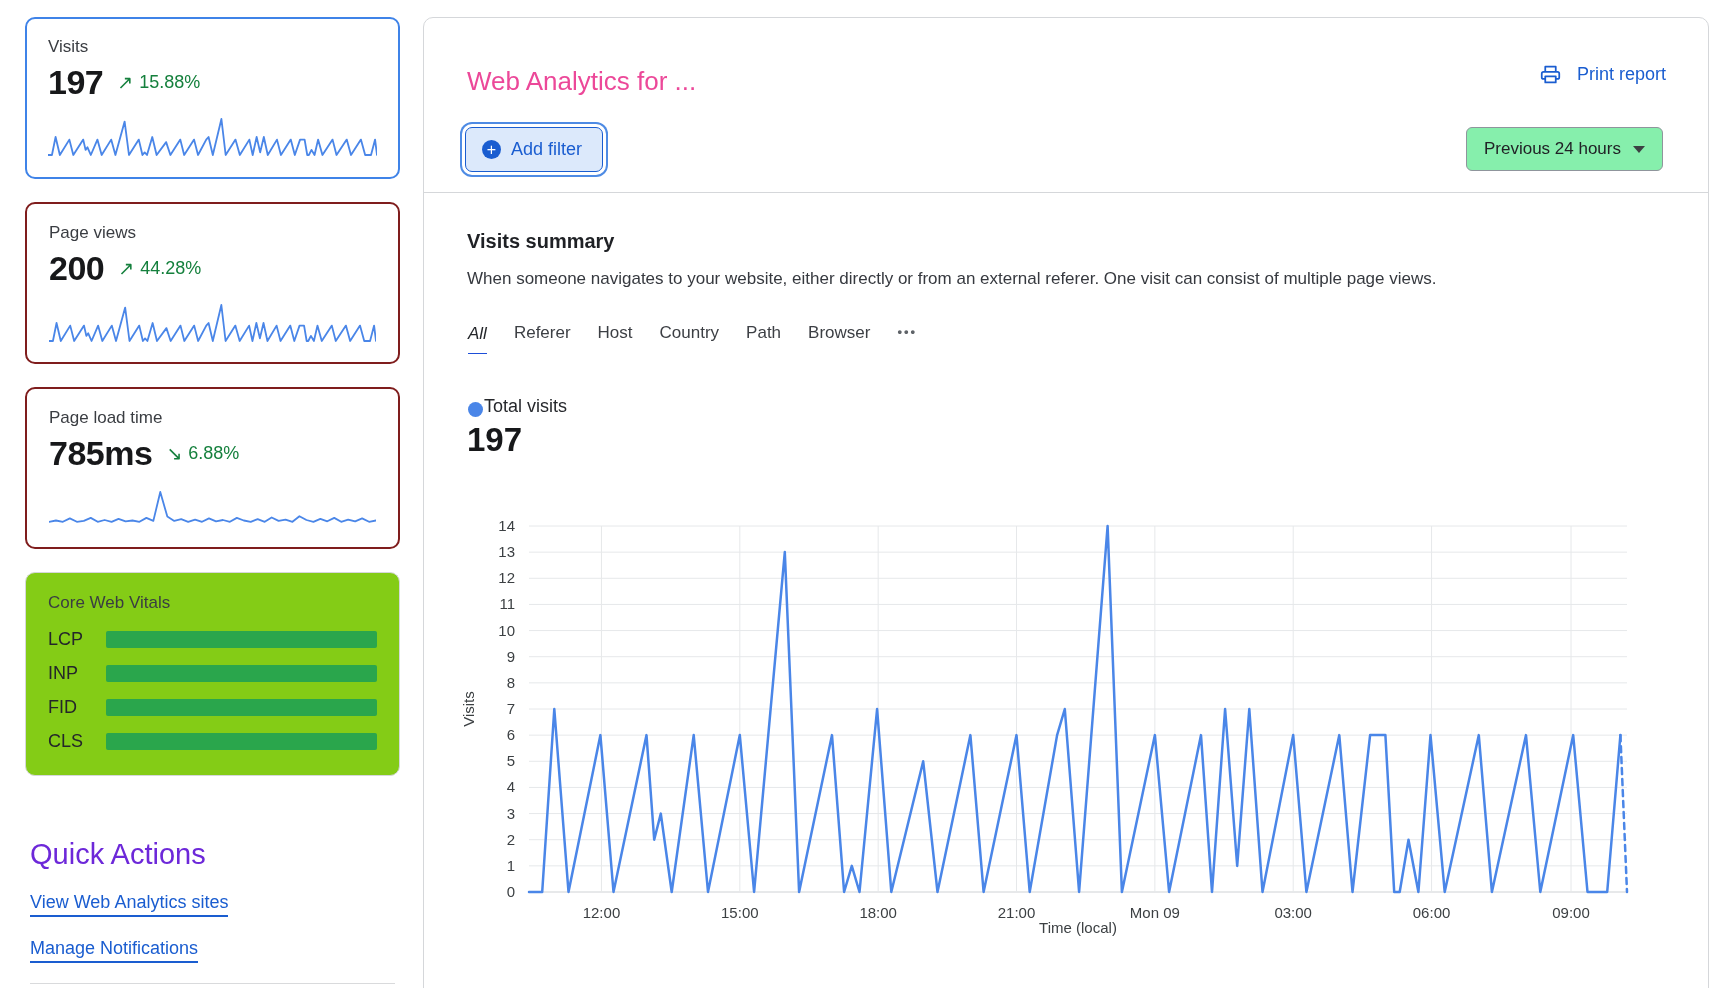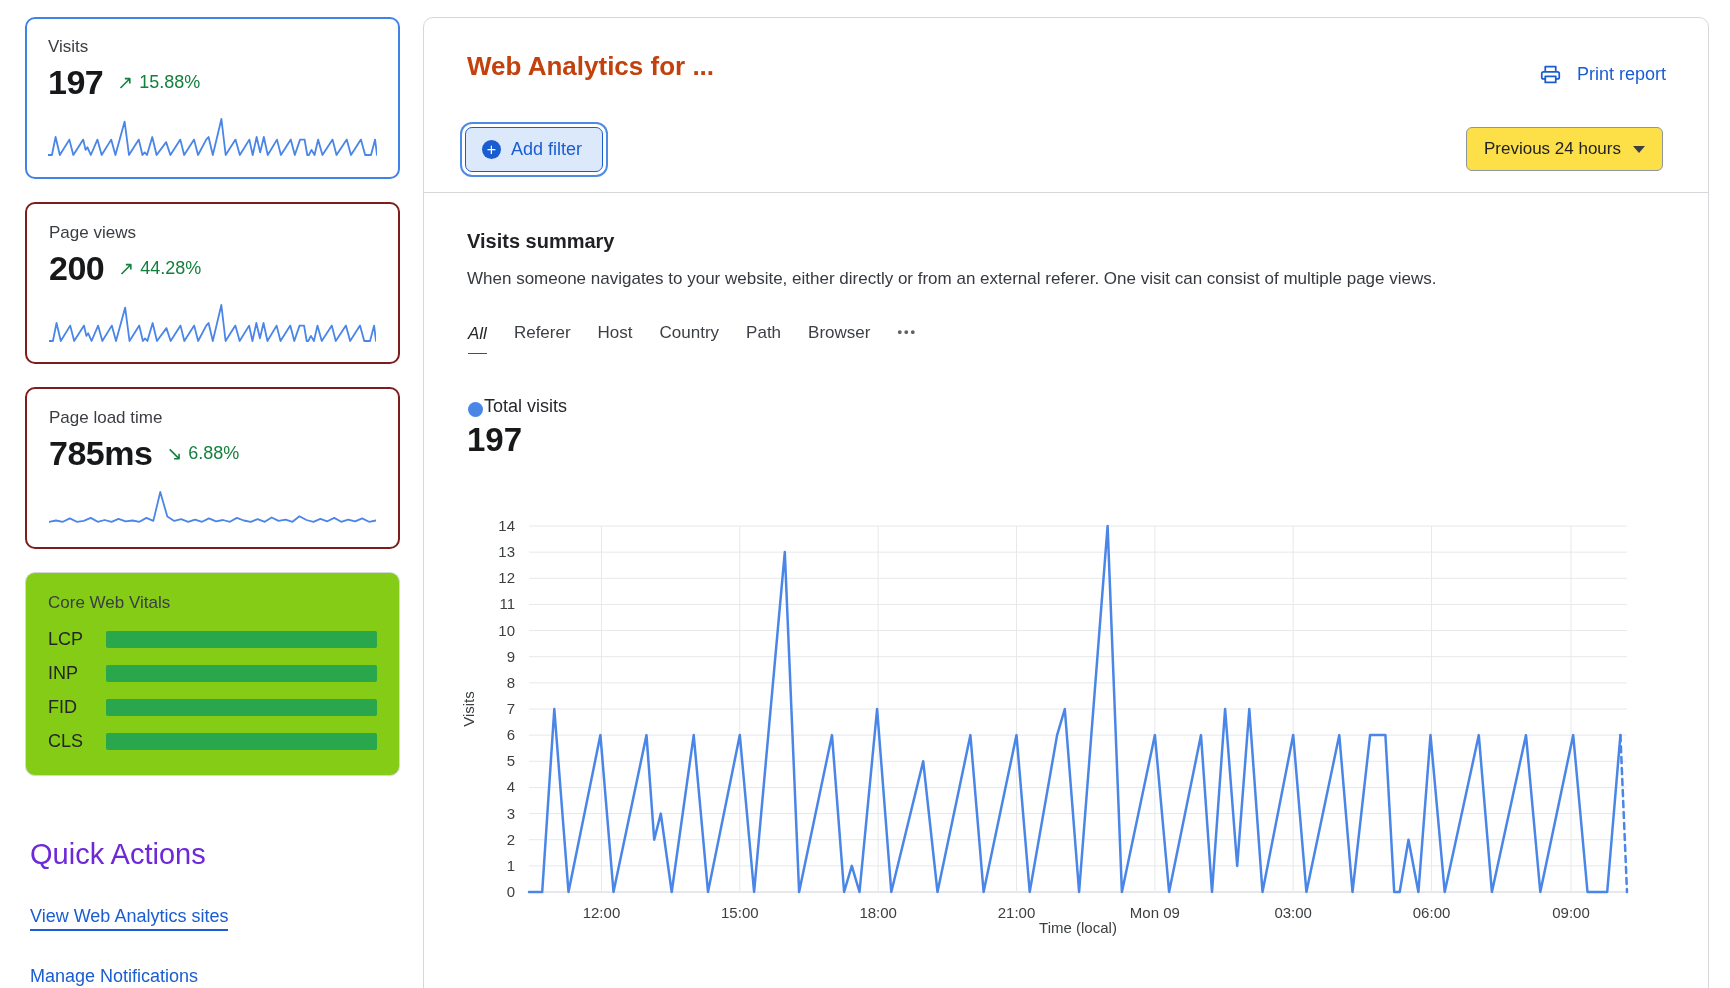--- a/index.html
+++ b/index.html
@@ -21,38 +21,38 @@
   .cwv-card { background:#84cc16; border:1px solid #d5d7da; border-radius:10px;
               padding:20px 22px; margin-bottom:0; height:204px; }
   .cwv-title { font-size:17px; color:#3a3d42; margin-bottom:16px; }
   .cwv-row { display:flex; align-items:center; margin-bottom:13px; }
   .cwv-label { width:58px; font-size:18px; color:#24262a; }
   .cwv-bar { flex:1; height:17px; border-radius:2px; background:#eef0f1; overflow:hidden; }
   .cwv-fill { height:100%; background:#2aa64c; }
 
   .quick { margin-top:62px; padding-left:5px; }
   .quick-title { font-size:29px; font-weight:normal; color:#6d28d9; }
-  .quick-link { display:inline-block; margin-top:35px; font-size:18px; color:#1a5dd0;
+  .quick-link { display:inline-block; margin-top:21px; font-size:18px; color:#1a5dd0;
                 text-decoration:none; border-bottom:2px solid #1a5dd0; padding-bottom:2px; cursor:pointer; }
   .quick-divider { margin-top:20px; width:365px; border-top:1px solid #d9dadc; }
 
   
   .panel { position:absolute; left:423px; top:17px; width:1286px; height:1100px;
            background:#fff; border:1px solid #d5d7da; border-radius:10px; }
-  .panel-title { position:absolute; left:43px; top:33px; font-size:26px; font-weight:bold; color:#c2410c; }
+  .panel-title { position:absolute; left:43px; top:48px; font-size:26px; font-weight:normal; color:#ec4899; }
   .print-report { position:absolute; right:42px; top:46px; display:flex; align-items:center; gap:16px;
                   font-size:18px; color:#1a5dd0; cursor:pointer; }
   .add-filter { position:absolute; left:41px; top:109px; display:flex; align-items:center; gap:10px;
                 background:#dce9fb; color:#1a5dd0; font-size:18px;
                 border:1px solid #1a5dd0; border-radius:7px; padding:11px 20px 11px 16px;
                 box-shadow:0 0 0 3px #ffffff, 0 0 0 5px #4e8be4; cursor:pointer; }
   .plus-circle { width:19px; height:19px; border-radius:50%; background:#1a5dd0; color:#fff;
                  display:flex; align-items:center; justify-content:center; font-size:16px; line-height:1; }
   .range-btn { position:absolute; right:45px; top:109px; display:flex; align-items:center; gap:12px;
-               background:#fde047; border:1px solid #8f959c; border-radius:6px; padding:11px 17px;
+               background:#86efac; border:1px solid #8f959c; border-radius:6px; padding:11px 17px;
                font-size:17px; color:#212226; cursor:pointer; }
   .caret { width:0; height:0; border-left:6px solid transparent; border-right:6px solid transparent;
            border-top:7px solid #3c4043; }
   .header-divider { position:absolute; left:0; right:0; top:174px; border-top:1px solid #d5d7da; }
 
   .summary-title { position:absolute; left:43px; top:212px; font-size:20px; font-weight:bold; color:#1f2125; }
   .summary-desc { position:absolute; left:43px; top:251px; font-size:17px; color:#36393f; width:1150px; }
   .tabs { position:absolute; left:44px; top:305px; display:flex; gap:27px; align-items:center; }
   .tab { font-size:17px; color:#3c3f44; padding-bottom:9px; cursor:pointer; border-bottom:3px solid transparent; }
   .tab.active { color:#24262a; border-bottom:1px solid #1d4ed8;font-style:italic; }

